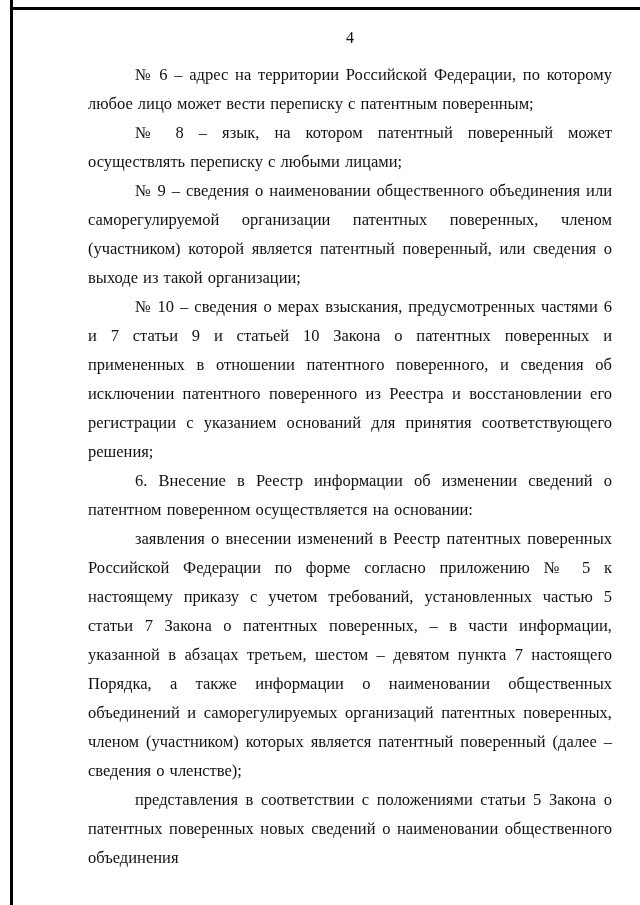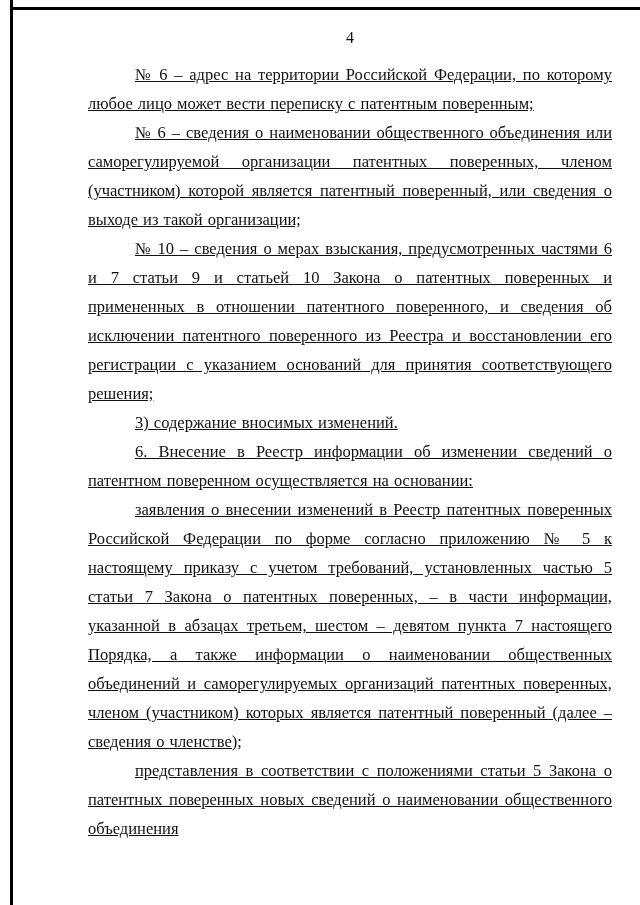--- a/index.html
+++ b/index.html
@@ -45,42 +45,41 @@
     margin-bottom: 12px;
   }
   .content p {
     margin: 0;
     font-size: 16.5px;
     line-height: 29px;
     text-align: justify;
     text-align-last: left;
     text-indent: 47px;
     word-spacing: 1px;
-    text-decoration: underline;
   }
 </style>
 </head>
 <body>
 
 <div class="page">
   <div class="border-left"></div>
   <div class="border-top"></div>
 
   <div class="content">
     <div class="page-number">4</div>
 
     <p>№ 6 – адрес на территории Российской Федерации, по которому любое лицо может вести переписку с патентным поверенным;</p>
 
 
+    <p>№ 8 – язык, на котором патентный поверенный может осуществлять переписку с любыми лицами;</p>
 
-    <p>№ 6 – сведения о наименовании общественного объединения или саморегулируемой организации патентных поверенных, членом (участником) которой является патентный поверенный, или сведения о выходе из такой организации;</p>
+    <p>№ 9 – сведения о наименовании общественного объединения или саморегулируемой организации патентных поверенных, членом (участником) которой является патентный поверенный, или сведения о выходе из такой организации;</p>
 
     <p>№ 10 – сведения о мерах взыскания, предусмотренных частями 6 и 7 статьи 9 и статьей 10 Закона о патентных поверенных и примененных в отношении патентного поверенного, и сведения об исключении патентного поверенного из Реестра и восстановлении его регистрации с указанием оснований для принятия соответствующего решения;</p>
 
-    <p>3) содержание вносимых изменений.</p>
 
     <p>6. Внесение в Реестр информации об изменении сведений о патентном поверенном осуществляется на основании:</p>
 
     <p>заявления о внесении изменений в Реестр патентных поверенных Российской Федерации по форме согласно приложению № 5 к настоящему приказу с учетом требований, установленных частью 5 статьи 7 Закона о патентных поверенных, – в части информации, указанной в абзацах третьем, шестом – девятом пункта 7 настоящего Порядка, а также информации о наименовании общественных объединений и саморегулируемых организаций патентных поверенных, членом (участником) которых является патентный поверенный (далее – сведения о членстве);</p>
 
     <p>представления в соответствии с положениями статьи 5 Закона о патентных поверенных новых сведений о наименовании общественного объединения</p>
   </div>
 </div>
 
 </body></html>

